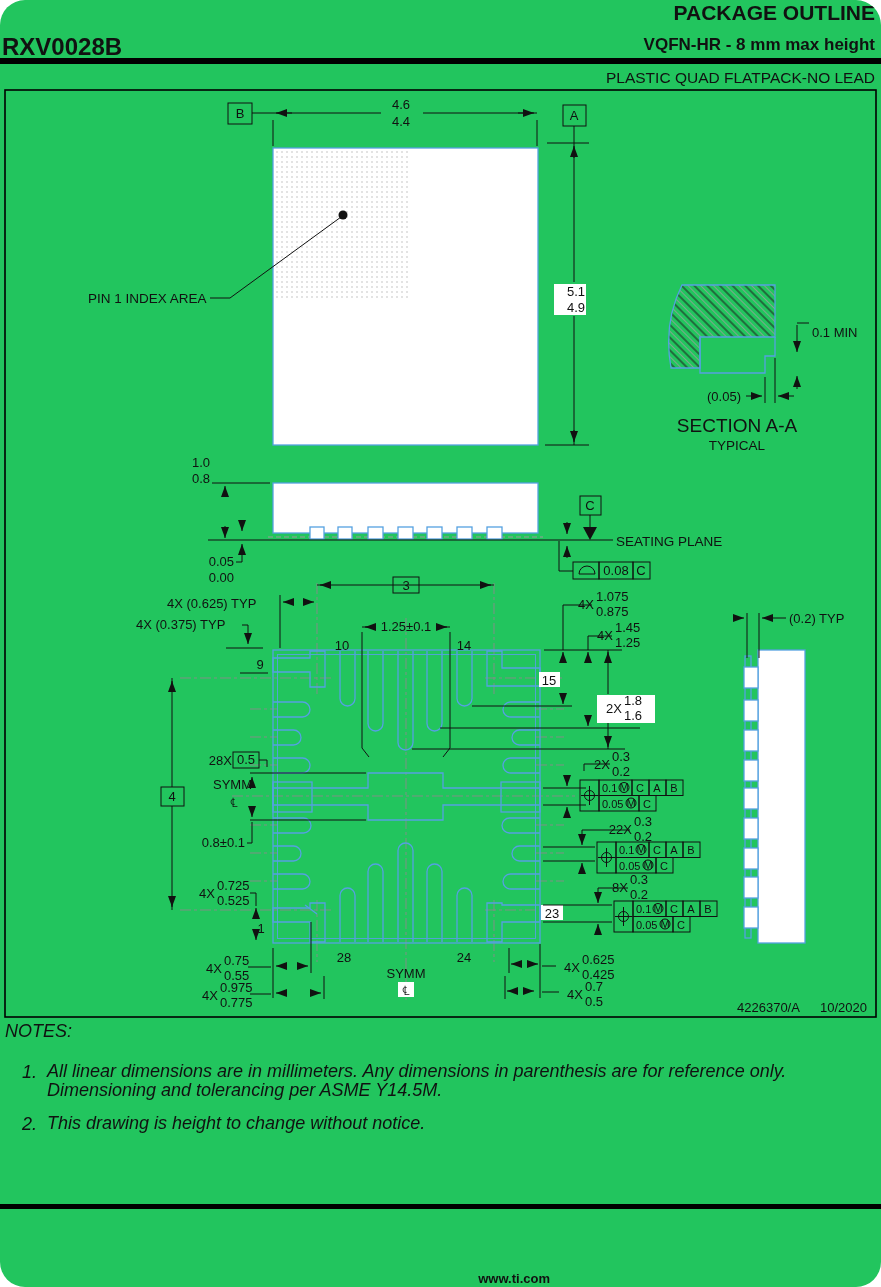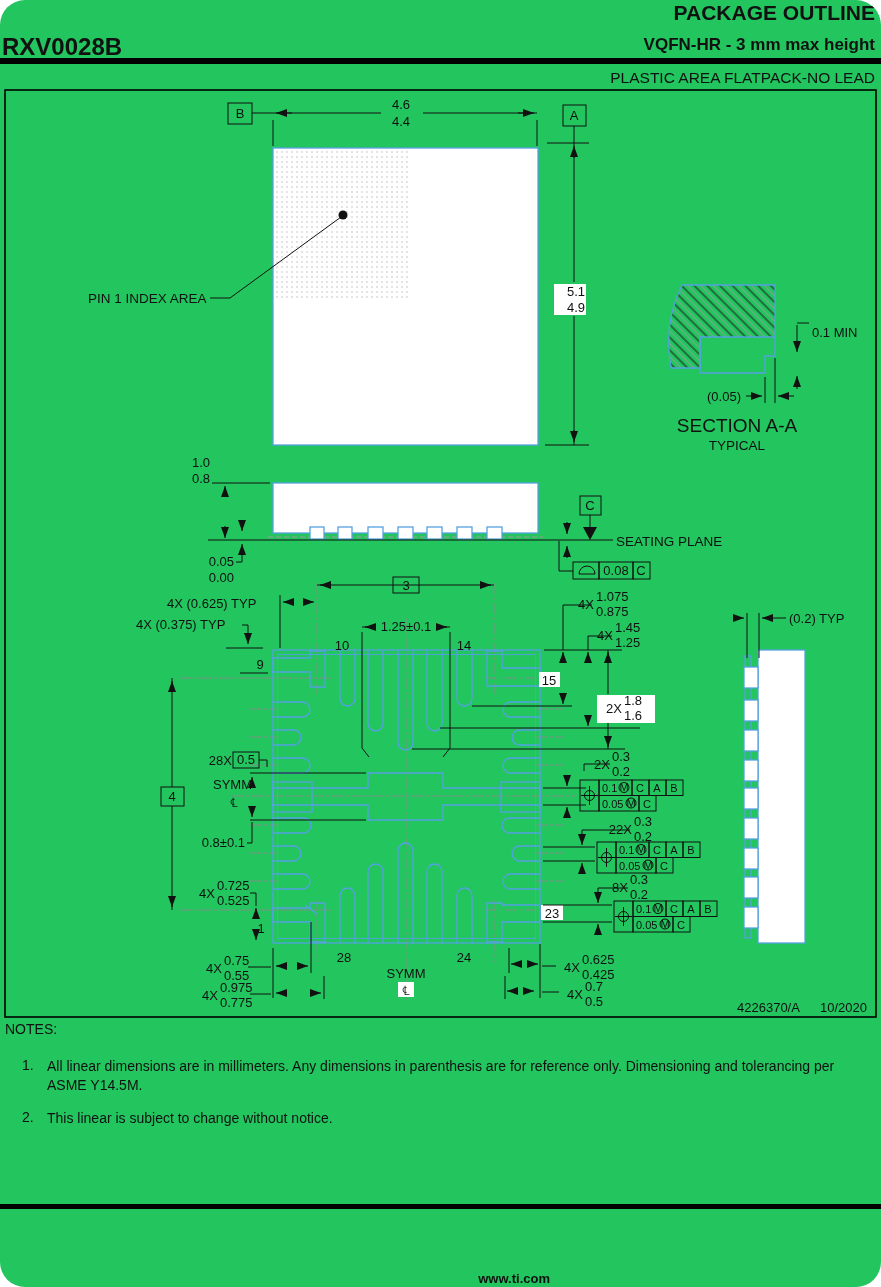--- a/index.html
+++ b/index.html
@@ -5,21 +5,21 @@
   :root{ --blue:#55a1e1; --ink:#111; --gray:#8a8a8a; }
   html,body{margin:0;padding:0;background:#fff;}
   .page{position:relative;width:881px;height:1287px;background:#22c55e;overflow:hidden;
         font-family:"Liberation Sans", sans-serif;color:#111;border-radius:25px;}
   .hdr-title{position:absolute;top:1px;right:6px;font-size:21px;font-weight:bold;}
   .hdr-part{position:absolute;top:33px;left:2px;font-size:24px;font-weight:bold;}
   .hdr-sub{position:absolute;top:35px;right:6px;font-size:17px;font-weight:bold;}
   .hdr-bar{position:absolute;top:58px;left:0;width:881px;height:6px;background:#000;}
   .hdr-pkg{position:absolute;top:69px;right:6px;font-size:15.5px;}
   .drawing-svg{position:absolute;top:0;left:0;}
-  .notes{position:absolute;top:1021px;left:5px;width:860px;font-size:14px;}
+  .notes{position:absolute;top:1021px;left:5px;width:860px;font-size:18px;font-style:italic;}
   .notes-heading{margin:0 0 20px 0;}
   .note-row{display:flex;margin-top:14px;}
   .note-num{width:25px;margin-left:17px;flex:none;}
   .note-text{width:792px;line-height:19px;}
   .foot-bar{position:absolute;top:1204px;left:0;width:881px;height:5px;background:#000;}
   .logo-wrap{position:absolute;top:1226px;left:340px;width:210px;height:62px;}
   .logo-url{position:absolute;top:1271px;left:340px;width:210px;text-align:right;
             font-size:13px;font-weight:bold;}
   
   .bl{stroke:var(--blue);fill:none;stroke-width:1.3px;}
@@ -33,23 +33,23 @@
   .tmid{font:13.5px "Liberation Sans",sans-serif;fill:#111;}
   .wbg{fill:#fff;stroke:none;}
 </style>
 </head>
 <body>
 
 <div class="page">
 
   <div class="hdr-title">PACKAGE OUTLINE</div>
   <div class="hdr-part">RXV0028B</div>
-  <div class="hdr-sub">VQFN-HR - 3 mm max height</div>
+  <div class="hdr-sub">VQFN-HR - 8 mm max height</div>
   <div class="hdr-bar"></div>
-  <div class="hdr-pkg">PLASTIC AREA FLATPACK-NO LEAD</div>
+  <div class="hdr-pkg">PLASTIC QUAD FLATPACK-NO LEAD</div>
 
   <svg class="drawing-svg" width="881" height="1020" viewBox="0 0 881 1020">
     <defs>
       <marker id="ar" markerWidth="12" markerHeight="9" refX="11" refY="4" orient="auto" markerUnits="userSpaceOnUse">
         <path d="M0,0 L11,4 L0,8 Z" fill="#111"></path>
       </marker>
       <pattern id="stip" width="5" height="5" patternUnits="userSpaceOnUse">
         <rect width="5" height="5" fill="#fff"></rect>
           <circle cx="2" cy="2" r="0.7" fill="#b3b3b3"></circle>
       </pattern>
@@ -487,19 +487,19 @@
   </svg>
 
   <div class="notes">
     <div class="notes-heading">NOTES:</div>
     <div class="note-row">
       <div class="note-num">1.</div>
       <div class="note-text">All linear dimensions are in millimeters. Any dimensions in parenthesis are for reference only. Dimensioning and tolerancing per ASME Y14.5M.</div>
     </div>
     <div class="note-row">
       <div class="note-num">2.</div>
-      <div class="note-text">This linear is subject to change without notice.</div>
+      <div class="note-text">This drawing is height to change without notice.</div>
     </div>
   </div>
 
   <div class="foot-bar"></div>
   <div class="logo-url">www.ti.com</div>
 </div>
 
 </body></html>

